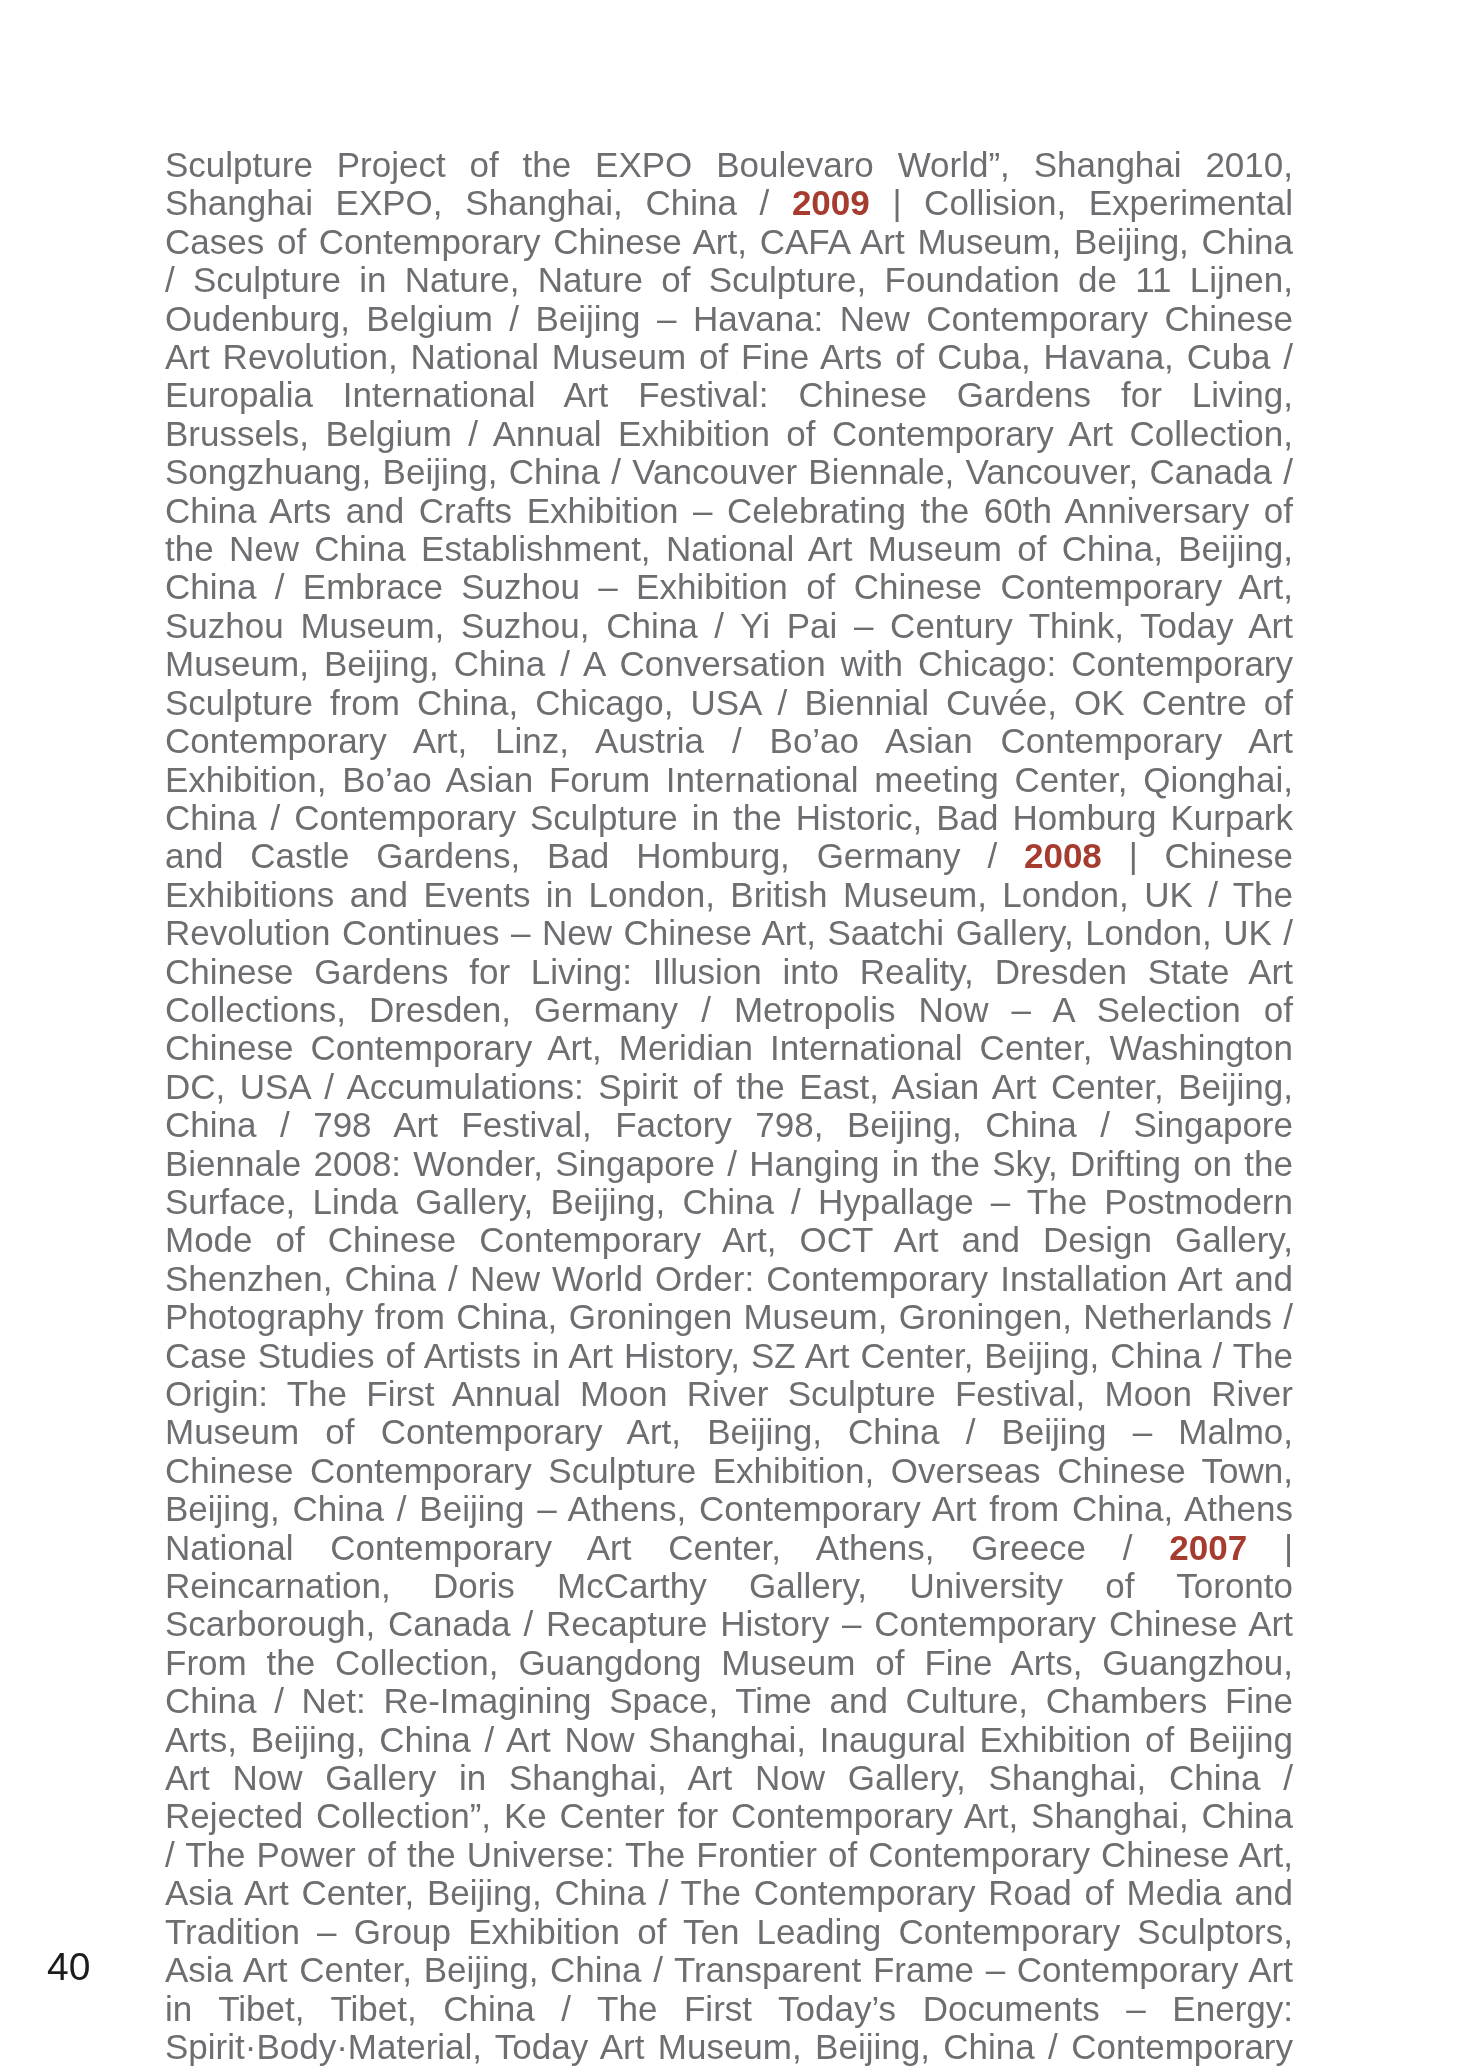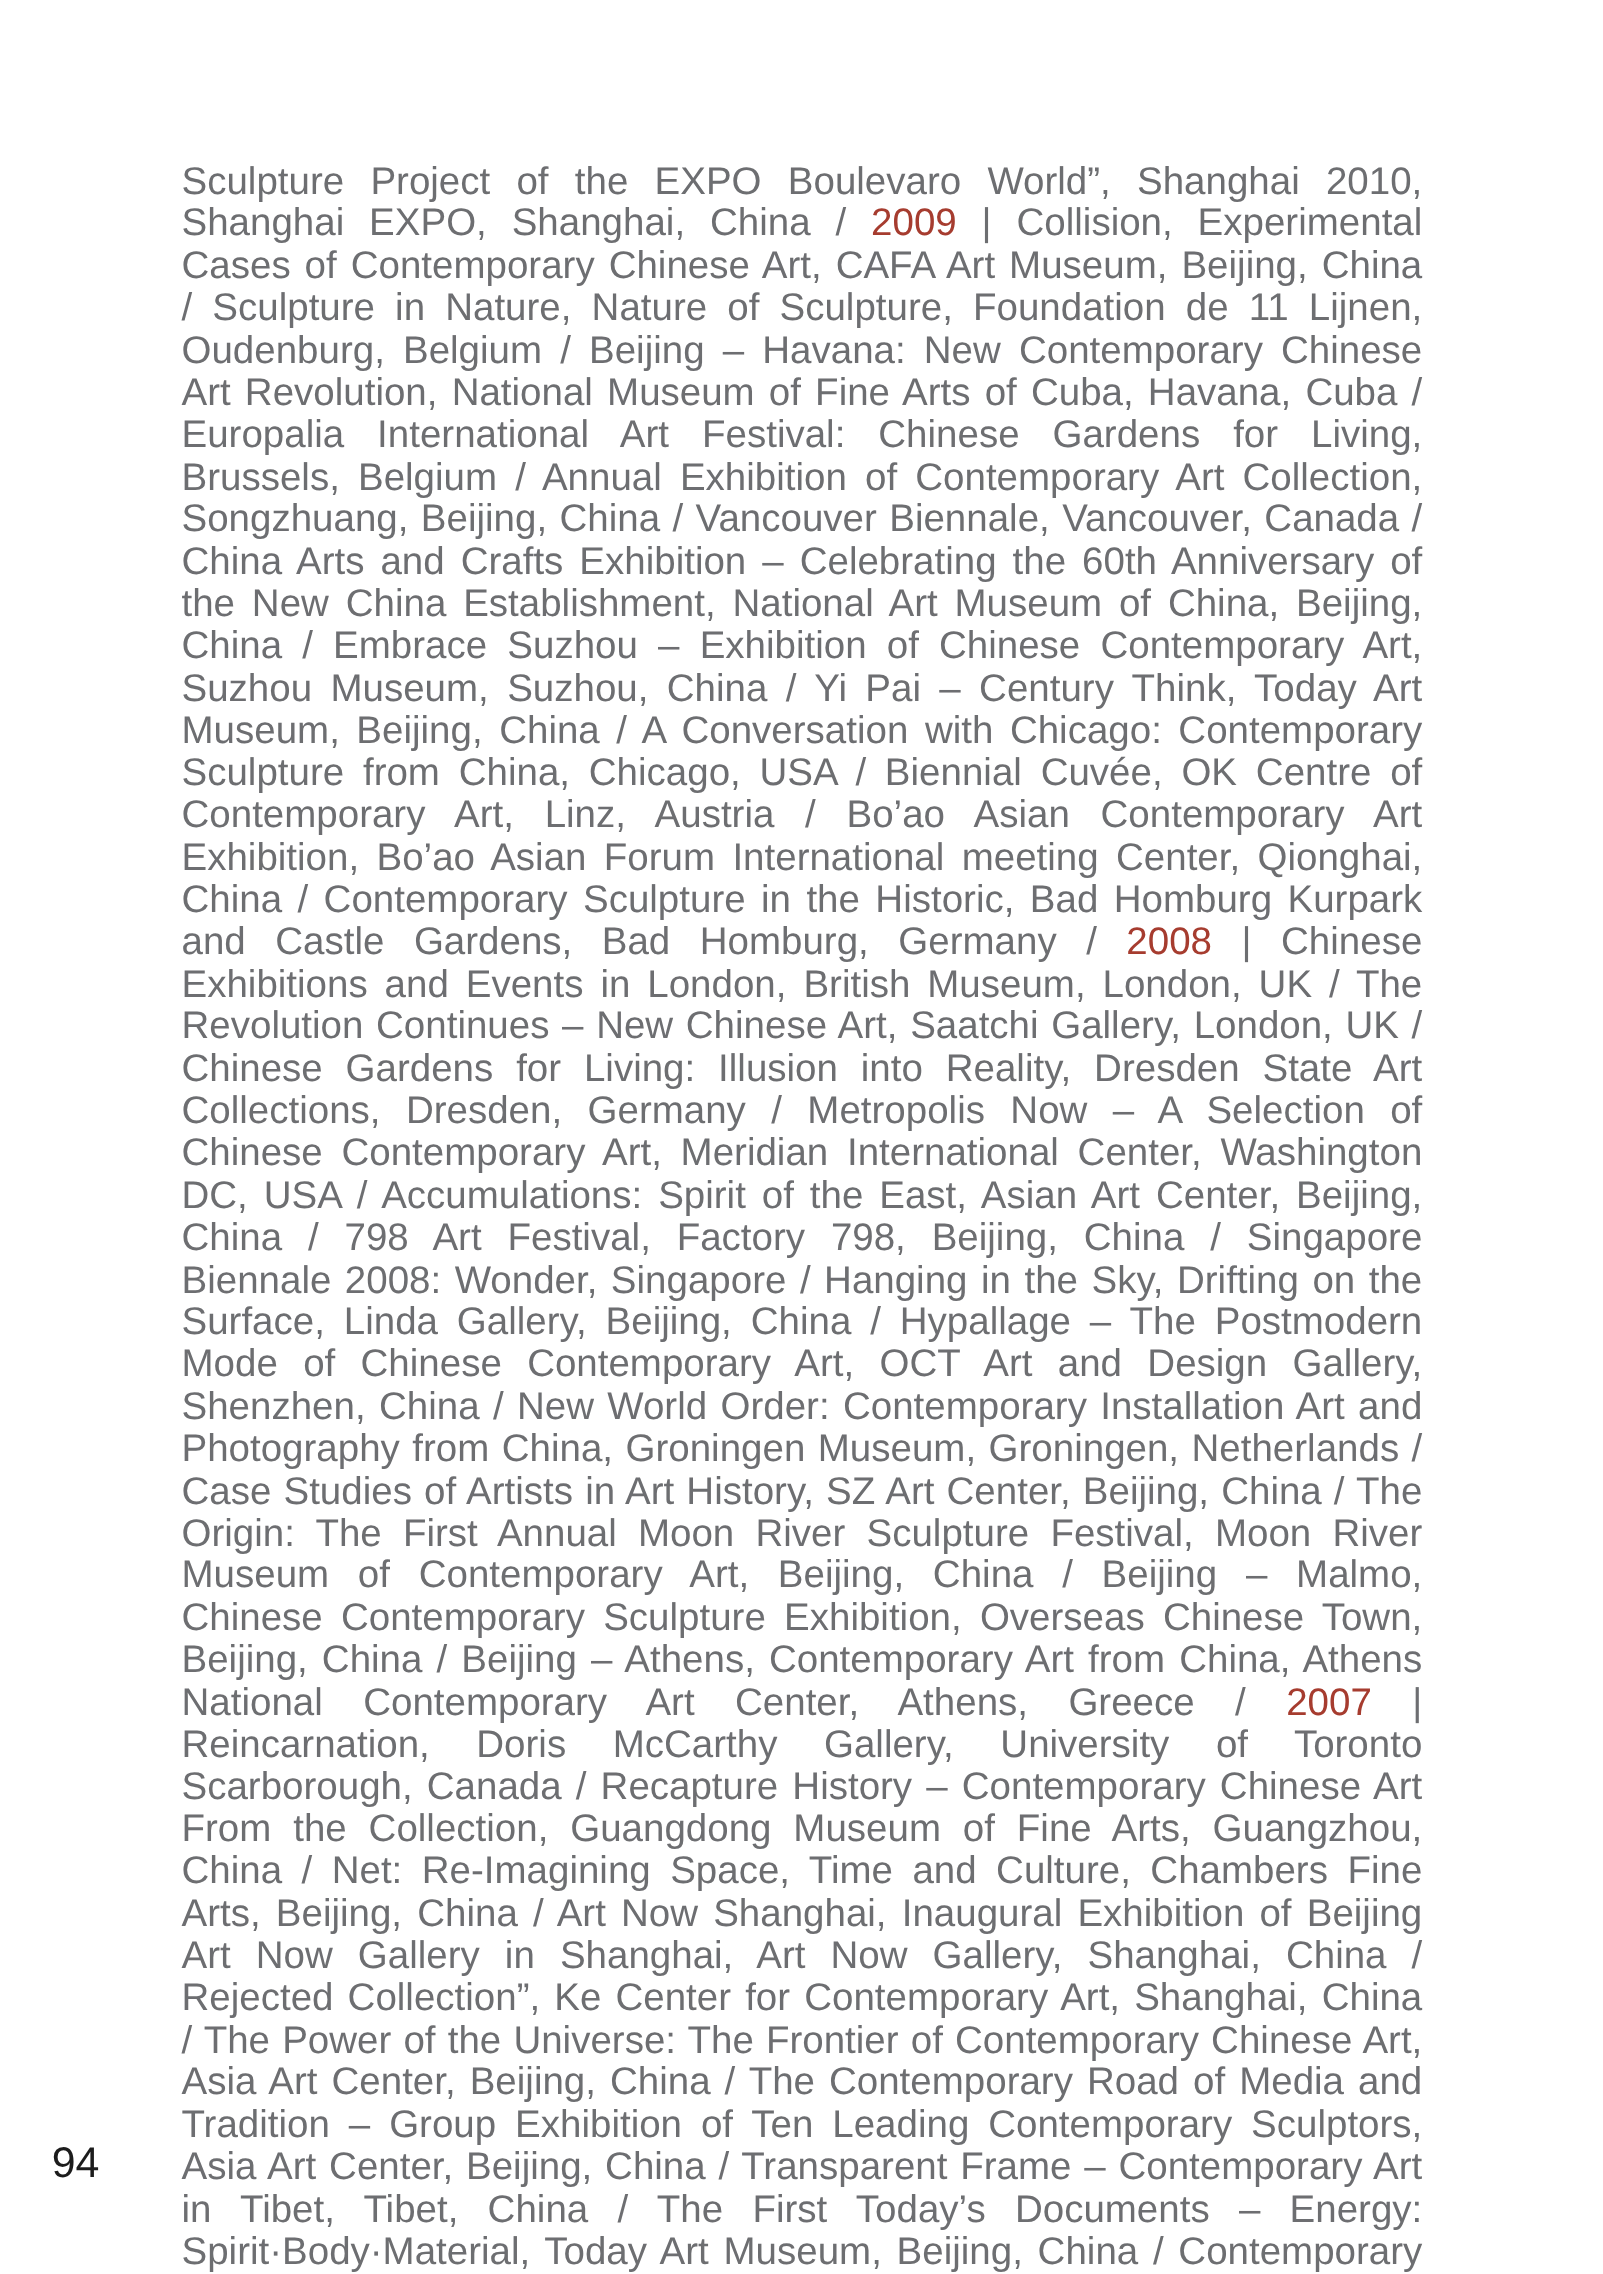--- a/index.html
+++ b/index.html
@@ -25,35 +25,35 @@
     text-align: justify;
     text-justify: inter-word;
     hyphens: none;
     font-size: 35px;
     line-height: 38.4px;
     color: var(--body-text, #6d6e71);
     word-spacing: 1px;
   }
   .bio .year {
     color: var(--year-accent, #a63c2f);
-    font-weight: normal;
+    font-weight: bold;
   }
   .page-number {
     position: absolute;
     left: 47px;
     top: 1947px;
     font-size: 39px;
     line-height: 1;
     color: var(--page-number, #1c1c1c);
   }
 </style>
 </head>
 <body>
 
 <div class="page">
 
   <main class="text-block">
     <p class="bio"><span class="txt">Sculpture Project of the EXPO Boulevaro World”, Shanghai 2010, Shanghai EXPO, Shanghai, China / </span><span class="year">2009</span><span class="txt"> | Collision, Experimental Cases of Contemporary Chinese Art, CAFA Art Museum, Beijing, China / Sculpture in Nature, Nature of Sculpture, Foundation de 11 Lijnen, Oudenburg, Belgium / Beijing – Havana: New Contemporary Chinese Art Revolution, National Museum of Fine Arts of Cuba, Havana, Cuba / Europalia International Art Festival: Chinese Gardens for Living, Brussels, Belgium / Annual Exhibition of Contemporary Art Collection, Songzhuang, Beijing, China / Vancouver Biennale, Vancouver, Canada / China Arts and Crafts Exhibition – Celebrating the 60th Anniversary of the New China Establishment, National Art Museum of China, Beijing, China / Embrace Suzhou – Exhibition of Chinese Contemporary Art, Suzhou Museum, Suzhou, China / Yi Pai – Century Think, Today Art Museum, Beijing, China / A Conversation with Chicago: Contemporary Sculpture from China, Chicago, USA / Biennial Cuvée, OK Centre of Contemporary Art, Linz, Austria / Bo’ao Asian Contemporary Art Exhibition, Bo’ao Asian Forum International meeting Center, Qionghai, China / Contemporary Sculpture in the Historic, Bad Homburg Kurpark and Castle Gardens, Bad Homburg, Germany / </span><span class="year">2008</span><span class="txt"> | Chinese Exhibitions and Events in London, British Museum, London, UK / The Revolution Continues – New Chinese Art, Saatchi Gallery, London, UK / Chinese Gardens for Living: Illusion into Reality, Dresden State Art Collections, Dresden, Germany / Metropolis Now – A Selection of Chinese Contemporary Art, Meridian International Center, Washington DC, USA / Accumulations: Spirit of the East, Asian Art Center, Beijing, China / 798 Art Festival, Factory 798, Beijing, China / Singapore Biennale 2008: Wonder, Singapore / Hanging in the Sky, Drifting on the Surface, Linda Gallery, Beijing, China / Hypallage – The Postmodern Mode of Chinese Contemporary Art, OCT Art and Design Gallery, Shenzhen, China / New World Order: Contemporary Installation Art and Photography from China, Groningen Museum, Groningen, Netherlands / Case Studies of Artists in Art History, SZ Art Center, Beijing, China / The Origin: The First Annual Moon River Sculpture Festival, Moon River Museum of Contemporary Art, Beijing, China / Beijing – Malmo, Chinese Contemporary Sculpture Exhibition, Overseas Chinese Town, Beijing, China / Beijing – Athens, Contemporary Art from China, Athens National Contemporary Art Center, Athens, Greece / </span><span class="year">2007</span><span class="txt"> | Reincarnation, Doris McCarthy Gallery, University of Toronto Scarborough, Canada / Recapture History – Contemporary Chinese Art From the Collection, Guangdong Museum of Fine Arts, Guangzhou, China / Net: Re-Imagining Space, Time and Culture, Chambers Fine Arts, Beijing, China / Art Now Shanghai, Inaugural Exhibition of Beijing Art Now Gallery in Shanghai, Art Now Gallery, Shanghai, China / Rejected Collection”, Ke Center for Contemporary Art, Shanghai, China / The Power of the Universe: The Frontier of Contemporary Chinese Art, Asia Art Center, Beijing, China / The Contemporary Road of Media and Tradition – Group Exhibition of Ten Leading Contemporary Sculptors, Asia Art Center, Beijing, China / Transparent Frame – Contemporary Art in Tibet, Tibet, China / The First Today’s Documents – Energy: Spirit·Body·Material, Today Art Museum, Beijing, China / Contemporary Cultural: Venation China – Contemporary Art Exhibition, Today Art Museum, Beijing, China / Escape by Crafty Scheme – Salvation From Traditional and Revolution Language, Nanjing Square Gallery Of Contemporary Art, Nanjing, China / China Under Construction – Contemporary Art from the People’s Republic, Houston,</span></p>
   </main>
 
-  <div class="page-number">94</div>
+  <div class="page-number">40</div>
 
 </div>
 
 </body></html>

